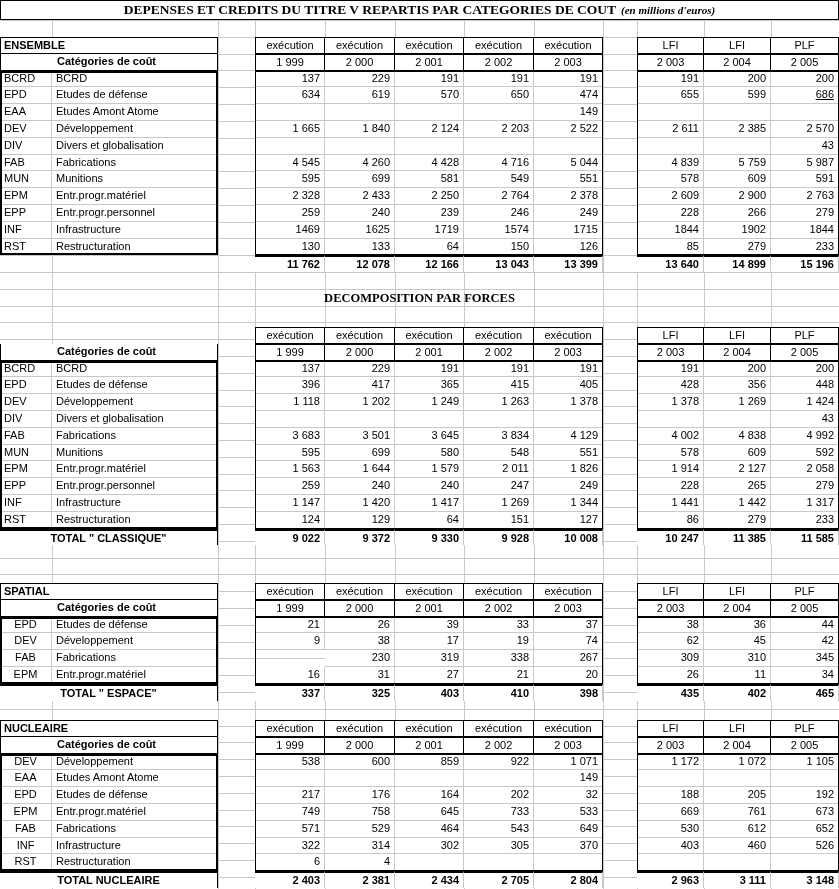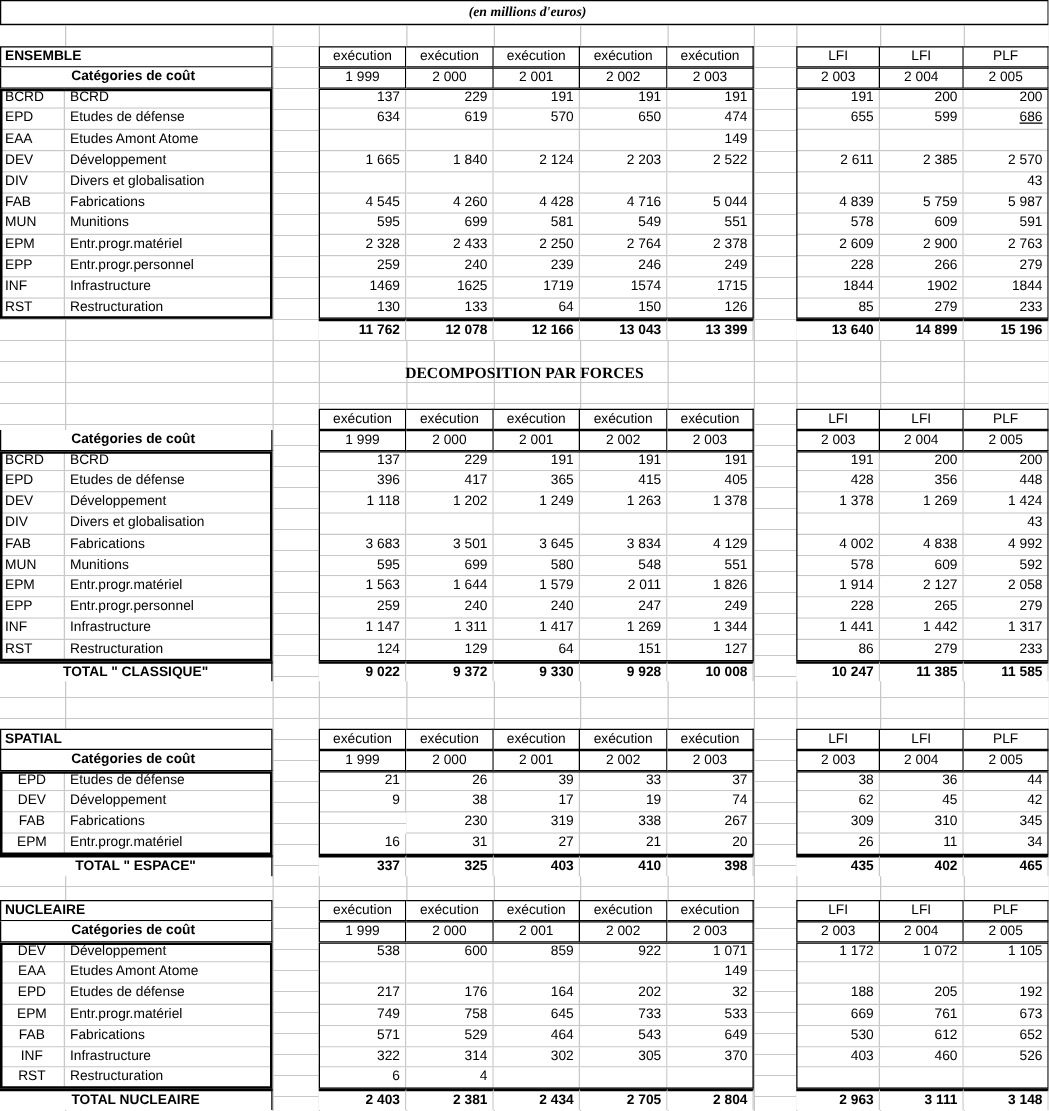--- a/index.html
+++ b/index.html
@@ -63,20 +63,21 @@
   .tlabel.tleft{padding-left:56px;text-align:left;}
   .tlabel.tctr{text-align:center;}
   .tval{background:#fff;border-top:2px solid #000;font-weight:bold;text-align:right;padding-right:4px;border-right:1px solid #c8c8c8;}
 </style>
 </head>
 <body>
 
 <div id="sheet">
   <div id="gridbg"></div>
   <div id="title-row">
+    <span class="t-main">DEPENSES ET CREDITS DU TITRE V REPARTIS PAR CATEGORIES DE COUT</span>
     <span class="t-unit">(en millions d'euros)</span>
   </div>
   <div id="mid-heading">DECOMPOSITION PAR FORCES</div>
   <div id="sections">
       <div class="section" style="top: 37px; grid-template-rows: repeat(14, 16.8px);">
         <div class="hdr-name" style="grid-area: 1 / 1 / auto / span 2;">ENSEMBLE</div>
         <div class="hd first" style="grid-area: 1 / 4;">exécution</div>
         <div class="hd" style="grid-area: 1 / 5;">exécution</div>
         <div class="hd" style="grid-area: 1 / 6;">exécution</div>
         <div class="hd" style="grid-area: 1 / 7;">exécution</div>
@@ -309,21 +310,21 @@
         <div class="val" style="grid-area: 10 / 5;">240</div>
         <div class="val" style="grid-area: 10 / 6;">240</div>
         <div class="val" style="grid-area: 10 / 7;">247</div>
         <div class="val" style="grid-area: 10 / 8;">249</div>
         <div class="val" style="grid-area: 10 / 10;">228</div>
         <div class="val" style="grid-area: 10 / 11;">265</div>
         <div class="val" style="grid-area: 10 / 12;">279</div>
         <div class="code" style="grid-area: 11 / 1;">INF</div>
         <div class="lbl" style="grid-area: 11 / 2;">Infrastructure</div>
         <div class="val" style="grid-area: 11 / 4;">1 147</div>
-        <div class="val" style="grid-area: 11 / 5;">1 311</div>
+        <div class="val" style="grid-area: 11 / 5;">1 420</div>
         <div class="val" style="grid-area: 11 / 6;">1 417</div>
         <div class="val" style="grid-area: 11 / 7;">1 269</div>
         <div class="val" style="grid-area: 11 / 8;">1 344</div>
         <div class="val" style="grid-area: 11 / 10;">1 441</div>
         <div class="val" style="grid-area: 11 / 11;">1 442</div>
         <div class="val" style="grid-area: 11 / 12;">1 317</div>
         <div class="code" style="grid-area: 12 / 1;">RST</div>
         <div class="lbl" style="grid-area: 12 / 2;">Restructuration</div>
         <div class="val" style="grid-area: 12 / 4;">124</div>
         <div class="val" style="grid-area: 12 / 5;">129</div>

